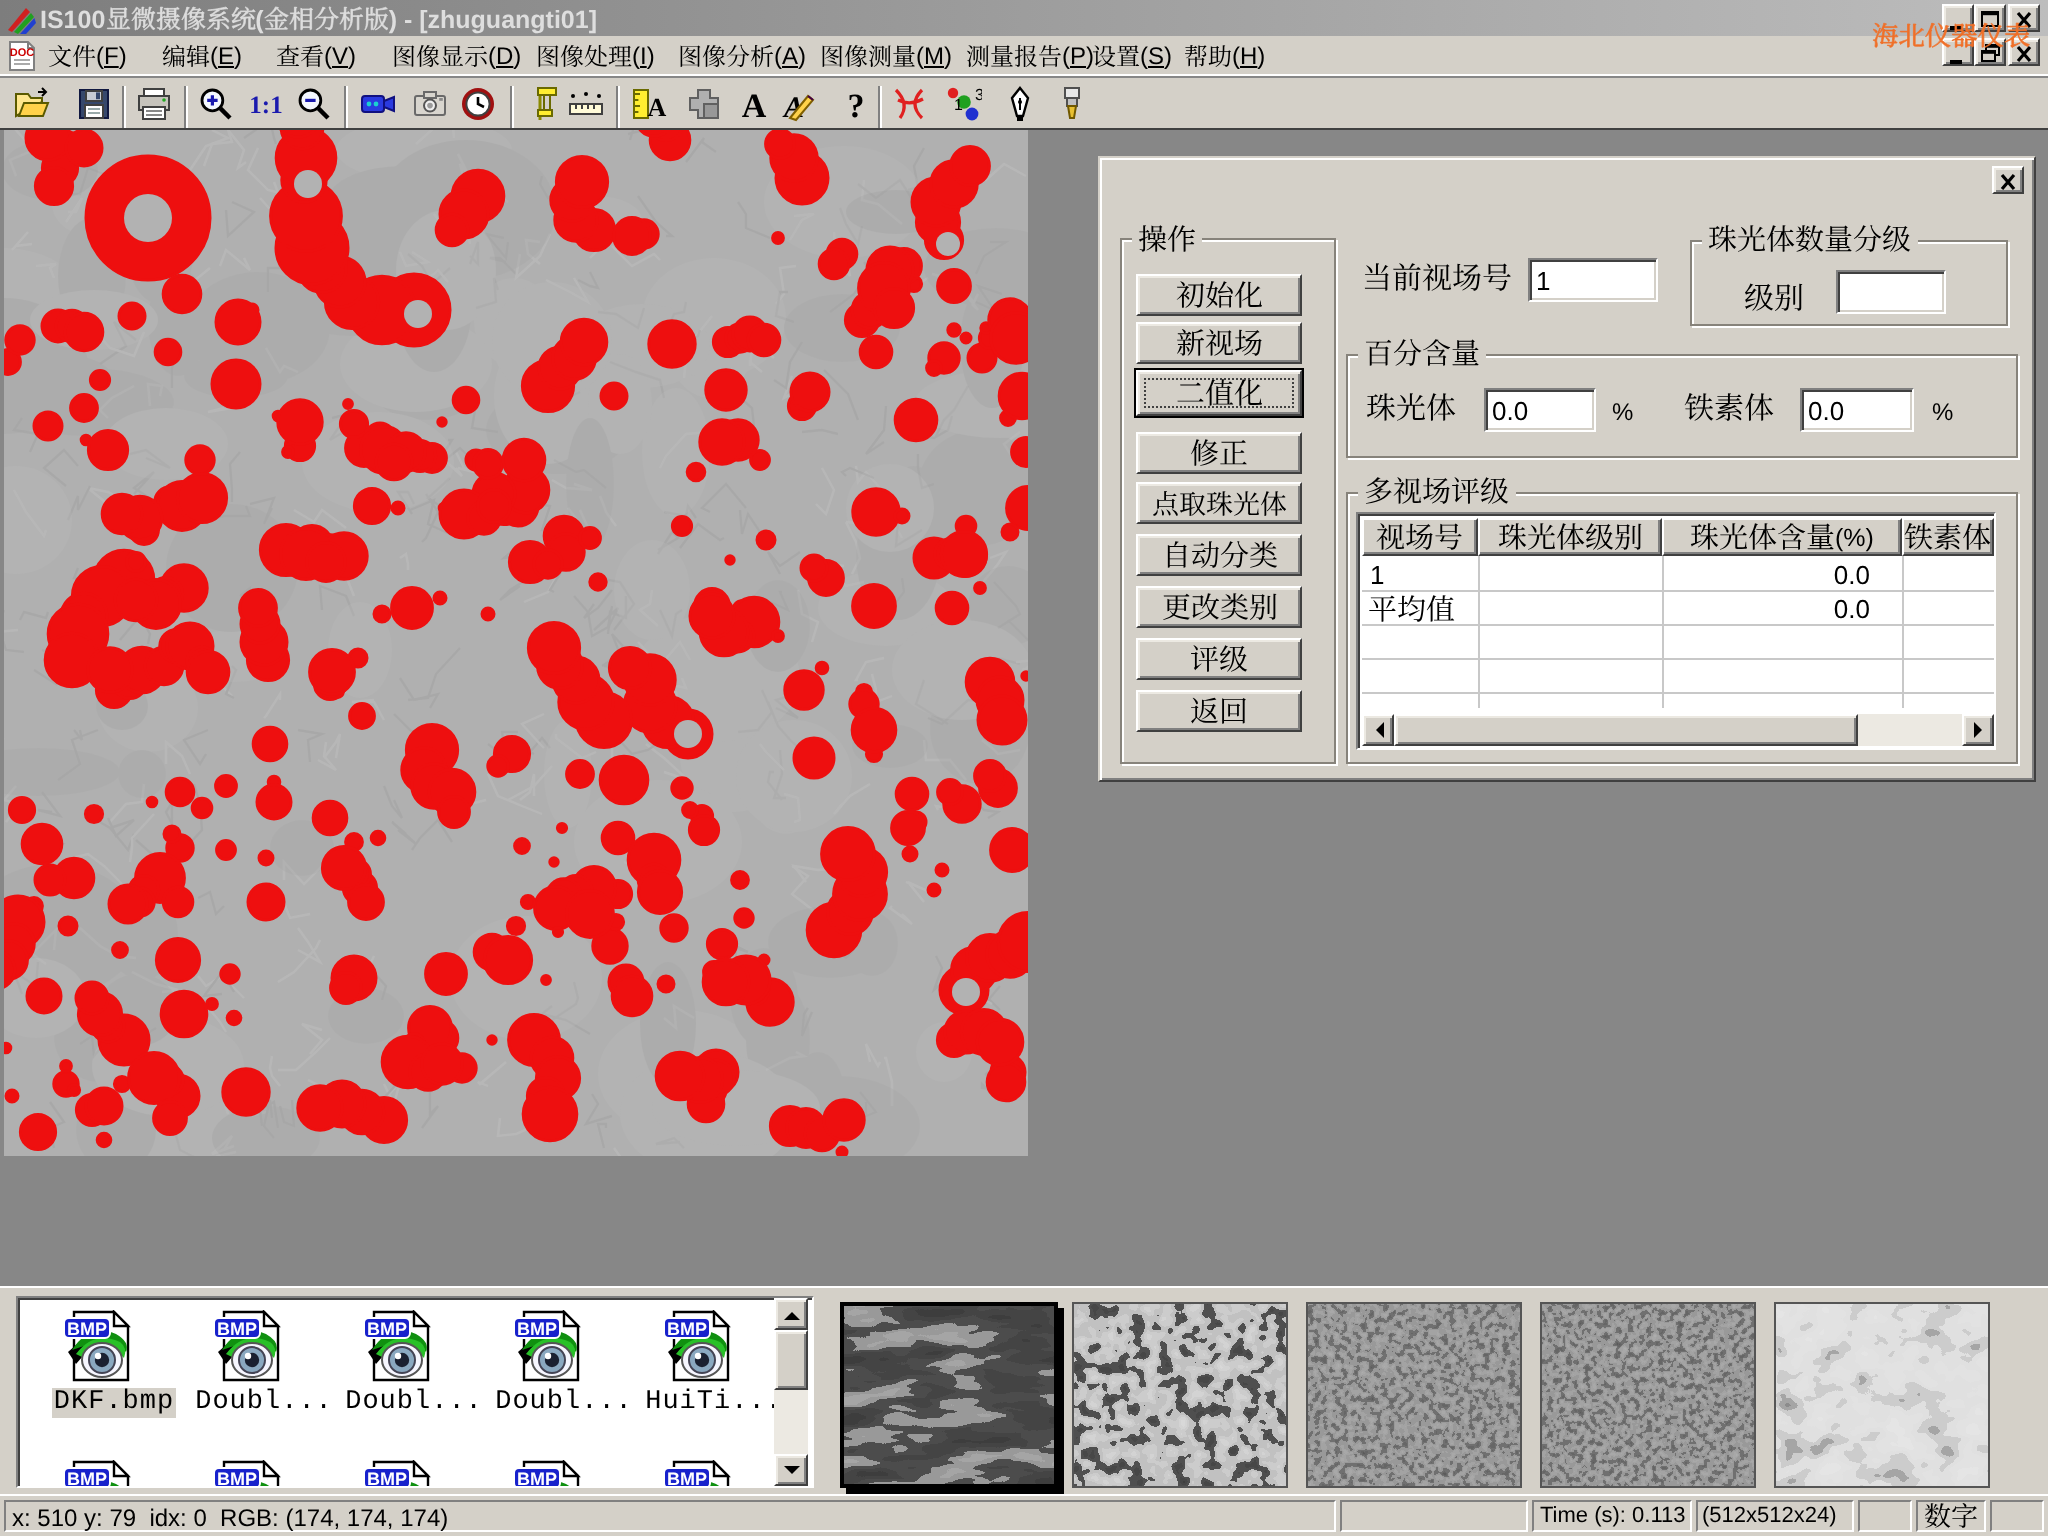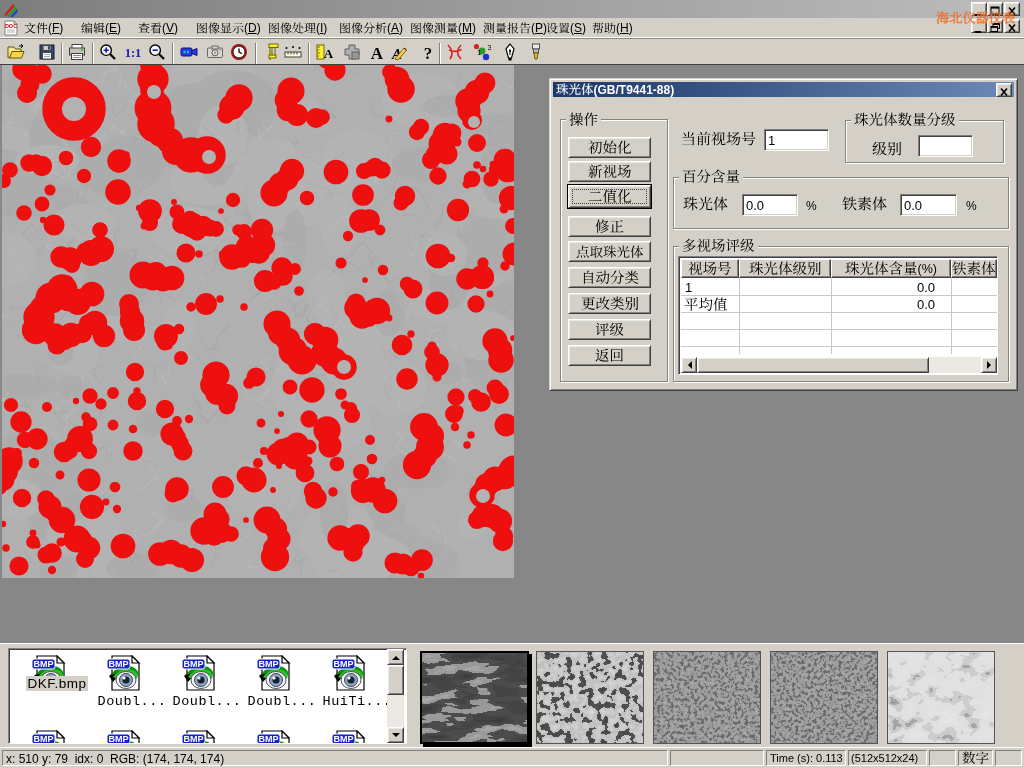--- a/index.html
+++ b/index.html
@@ -248,20 +248,40 @@
       <rect x="0" y="4" width="23" height="10" rx="2.5" fill="#1822cc" stroke="#fff" stroke-width="1"></rect>
       <text x="11.5" y="12.3" font-size="9" font-weight="bold" fill="#fff" text-anchor="middle" font-family="Liberation Sans">BMP</text>
     </symbol>
   </svg>
 <div class="abs" style="left:0;top:0;width:1024px;height:18px;background:linear-gradient(90deg,#7d7d7d,#bdbdbd)">
     <svg class="abs" style="left:3px;top:2px" width="15" height="15" viewBox="0 0 15 15">
       <path d="M1 13 L10 2 L12 4 L3 14 Z" fill="#d02020"></path>
       <path d="M4 14 L12.5 4.5 L14 6.5 L6 15 Z" fill="#20a020"></path>
       <path d="M7 15 L14.2 7 L15 9.5 L10 15 Z" fill="#2040d0"></path>
     </svg>
+    <div class="abs" style="left:20px;top:2px;height:15px;display:flex;align-items:center;white-space:nowrap">
+      <span style="color:#dedede;font-weight:bold;font-size:12.5px;letter-spacing:0">IS100</span>
+      <svg class="k" style="width:75.0px;height:12.5px" viewBox="0 0 6000 1000" fill="#dedede" stroke="#dedede" stroke-width="30">
+        <use href="#c663e"></use>
+        <use href="#c5fae" x="1000"></use>
+        <use href="#c6444" x="2000"></use>
+        <use href="#c50cf" x="3000"></use>
+        <use href="#c7cfb" x="4000"></use>
+        <use href="#c7edf" x="5000"></use>
+      </svg>
+      <span style="color:#dedede;font-weight:bold;font-size:12.5px">(</span>
+      <svg class="k" style="width:62.5px;height:12.5px" viewBox="0 0 5000 1000" fill="#dedede" stroke="#dedede" stroke-width="30">
+        <use href="#c91d1"></use>
+        <use href="#c76f8" x="1000"></use>
+        <use href="#c5206" x="2000"></use>
+        <use href="#c6790" x="3000"></use>
+        <use href="#c7248" x="4000"></use>
+      </svg>
+      <span style="color:#dedede;font-weight:bold;font-size:12.5px">)&nbsp;-&nbsp;[zhuguangti01]</span>
+    </div>
     <div class="abs" style="left:971px;top:2px;width:16px;height:14px;background:#d4d0c8;border:1px solid;border-color:#fff #404040 #404040 #fff;box-shadow:inset 1px 1px 0 #ece9e2,inset -1px -1px 0 #808080"><svg width="14" height="12" viewBox="0 0 14 12">
         <rect x="3" y="9" width="6" height="2" fill="#000"></rect>
       </svg></div>
     <div class="abs" style="left:987px;top:2px;width:16px;height:14px;background:#d4d0c8;border:1px solid;border-color:#fff #404040 #404040 #fff;box-shadow:inset 1px 1px 0 #ece9e2,inset -1px -1px 0 #808080"><svg width="14" height="12" viewBox="0 0 14 12">
         <rect x="3" y="2" width="8" height="7" fill="none" stroke="#000" stroke-width="1"></rect>
         <rect x="3" y="2" width="8" height="1.6" fill="#000"></rect>
       </svg></div>
     <div class="abs" style="left:1004px;top:2px;width:16px;height:14px;background:#d4d0c8;border:1px solid;border-color:#fff #404040 #404040 #fff;box-shadow:inset 1px 1px 0 #ece9e2,inset -1px -1px 0 #808080"><svg width="14" height="12" viewBox="0 0 14 12">
         <path d="M4 2.5 L10 9.5 M10 2.5 L4 9.5" stroke="#000" stroke-width="1.6"></path>
       </svg></div>
@@ -1331,30 +1351,20 @@
       </g>
       <circle cx="72" cy="44" r="12" fill="#b2b2b2"></circle>
       <circle cx="207" cy="92" r="7" fill="#b2b2b2"></circle>
       <circle cx="342" cy="302" r="7" fill="#b2b2b2"></circle>
       <circle cx="481" cy="431" r="7" fill="#b2b2b2"></circle>
       <circle cx="152" cy="27" r="7" fill="#b2b2b2"></circle>
       <circle cx="472" cy="57" r="6" fill="#b2b2b2"></circle>
     </svg>
   </div>
 <div class="abs" style="left:549px;top:78px;width:469px;height:313px;background:#d4d0c8;border:1px solid;border-color:#d4d0c8 #404040 #404040 #d4d0c8;box-shadow:inset 1px 1px 0 #fff,inset -1px -1px 0 #808080;z-index:10">
-    <div class="abs" style="left:3px;top:3px;width:461px;height:15px;background:linear-gradient(90deg,#1c3768,#6e88b8);display:flex;align-items:center">
-      <div style="margin-left:3px;display:flex;align-items:center;white-space:nowrap">
-        <svg class="k" style="width:37.5px;height:12.5px" viewBox="0 0 3000 1000" fill="#fff" stroke="#fff" stroke-width="22">
-          <use href="#c73e0"></use>
-          <use href="#c5149" x="1000"></use>
-          <use href="#c4f53" x="2000"></use>
-        </svg>
-        <span style="color:#fff;font-weight:bold;font-size:12px">(GB/T9441-88)</span>
-      </div>
-    </div>
     <div class="abs" style="left:446px;top:4px">
       <div style="position:relative;width:16px;height:14px;background:#d4d0c8;border:1px solid;border-color:#fff #404040 #404040 #fff;box-shadow:inset 1px 1px 0 #ece9e2,inset -1px -1px 0 #808080"><svg width="14" height="12" viewBox="0 0 14 12">
           <path d="M4 2.5 L10 9.5 M10 2.5 L4 9.5" stroke="#000" stroke-width="1.6"></path>
         </svg></div>
     </div>
     <div class="grp" style="left:10px;top:40px;width:108px;height:263px"></div>
     <div class="glab" style="left:16px;top:33px"><svg class="k" style="width:29.0px;height:14.5px" viewBox="0 0 2000 1000" fill="#000">
         <use href="#c64cd"></use>
         <use href="#c4f5c" x="1000"></use>
       </svg></div>
@@ -1536,21 +1546,21 @@
           <div style="width:0;height:0;border:4px solid transparent;border-left:4px solid #000;margin-left:3px"></div>
         </div>
       </div>
     </div>
   </div>
 <div class="abs" style="left:0;top:643px;width:1024px;height:104px;background:#d4d0c8;border-top:1px solid #fff;overflow:hidden">
     <div class="abs" style="left:8px;top:4px;width:399px;height:96px;background:#fff;border:1px solid;border-color:#808080 #fff #fff #808080;box-shadow:inset 1px 1px 0 #404040;overflow:hidden">
       <svg class="abs" style="left:23px;top:6px" width="34" height="36">
         <use href="#eyeic"></use>
       </svg>
-      <div class="abs" style="left:3px;top:27px;width:90px;text-align:center;font-family:Liberation Sans, sans-serif;font-size:13.5px;letter-spacing:0.5px;white-space:nowrap"><span style="background:#d4d0c8;padding:0 1px">DKF.bmp</span></div>
+      <div class="abs" style="left:3px;top:45px;width:90px;text-align:center;font-family:Liberation Mono, monospace;font-size:13.5px;letter-spacing:0.5px;white-space:nowrap"><span style="background:#d4d0c8;padding:0 1px">DKF.bmp</span></div>
       <svg class="abs" style="left:23px;top:81px" width="34" height="36">
         <use href="#eyeic"></use>
       </svg>
       <svg class="abs" style="left:98px;top:6px" width="34" height="36">
         <use href="#eyeic"></use>
       </svg>
       <div class="abs" style="left:78px;top:45px;width:90px;text-align:center;font-family:'Liberation Mono',monospace;font-size:13.5px;letter-spacing:0.5px;white-space:nowrap"><span style="padding:0 1px">Doubl...</span></div>
       <svg class="abs" style="left:98px;top:81px" width="34" height="36">
         <use href="#eyeic"></use>
       </svg>

